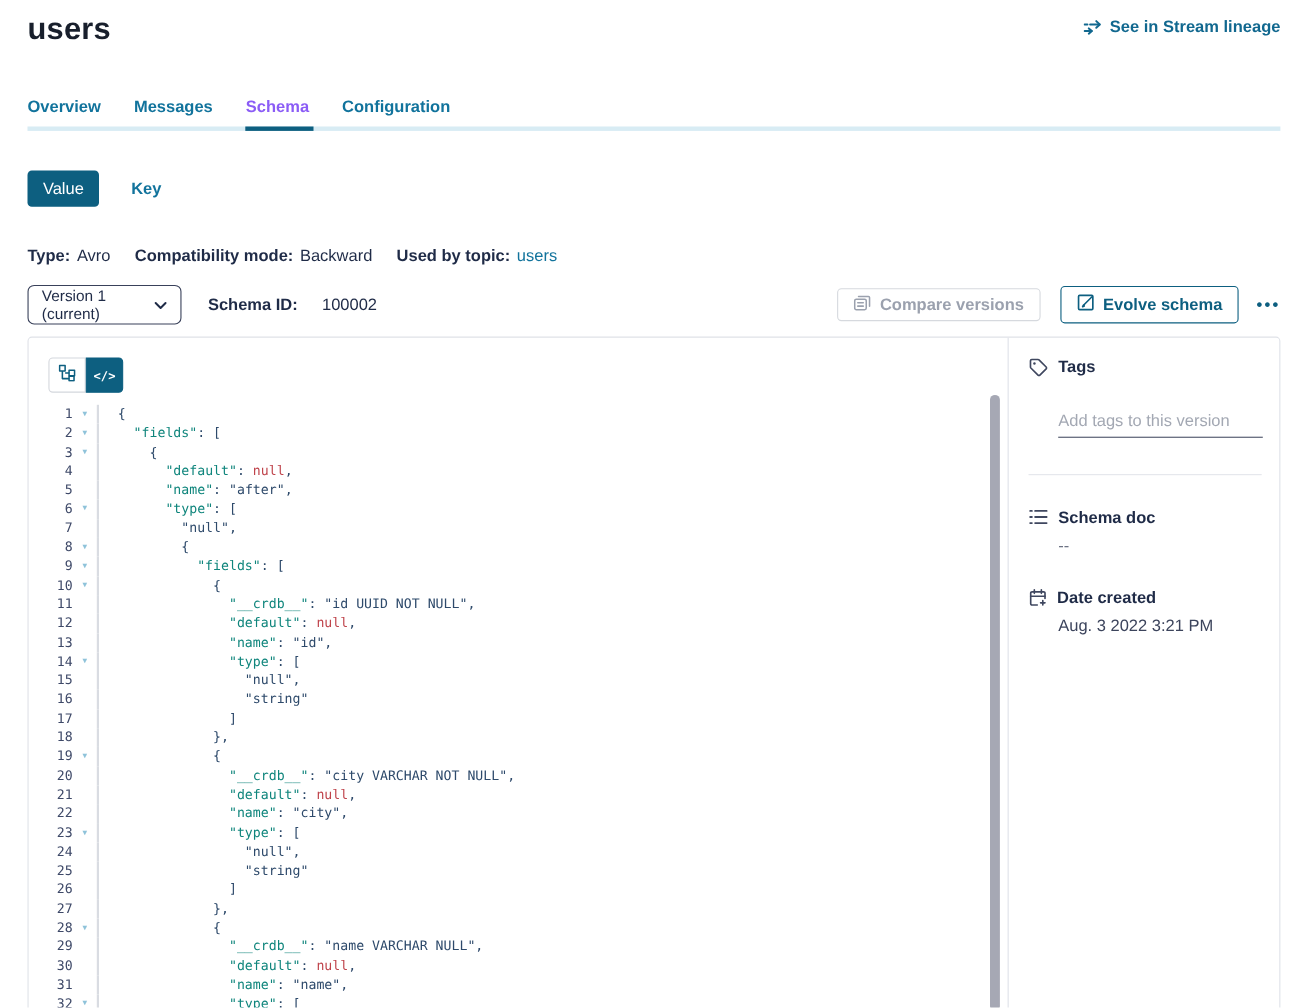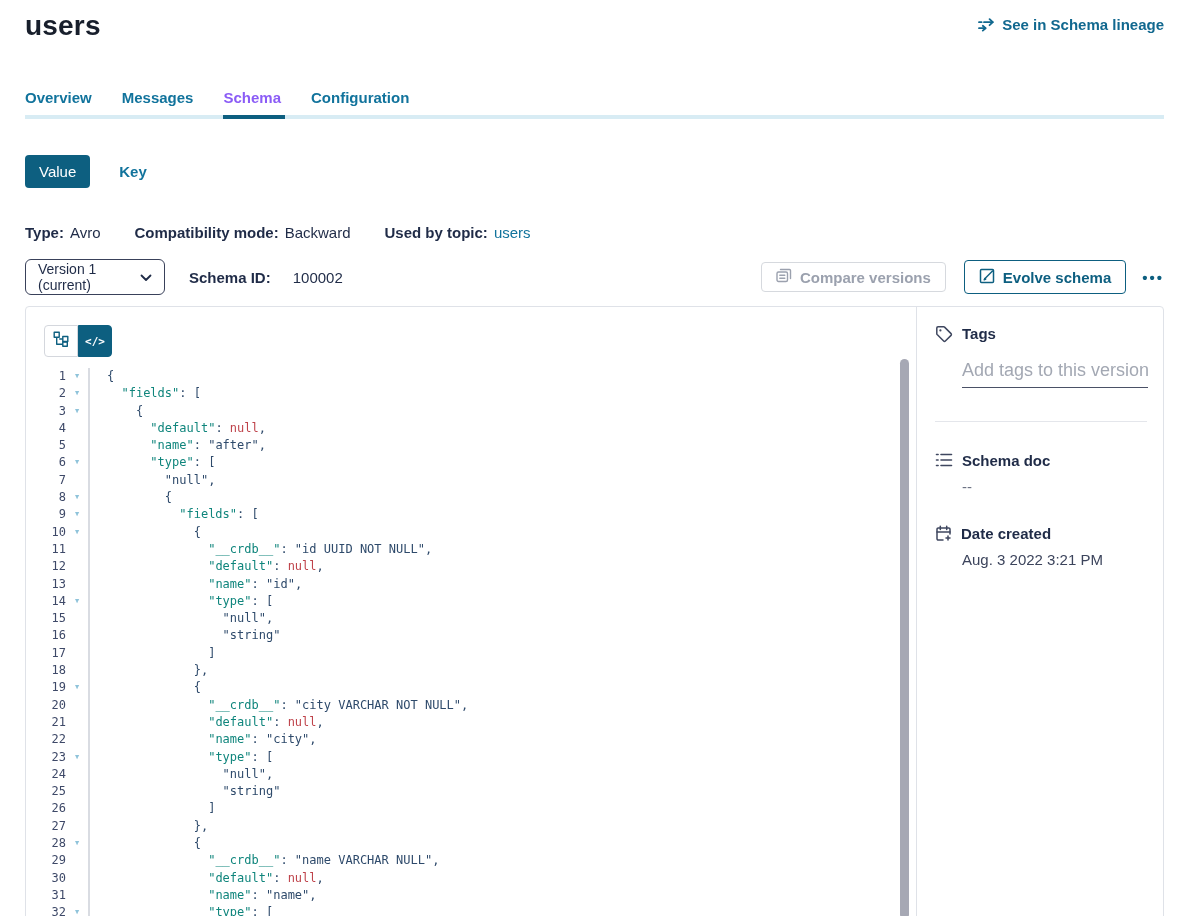--- a/index.html
+++ b/index.html
@@ -22,21 +22,21 @@
     background:#0d5f80; z-index:2; }
   .tabtrack { height:4px; background:#d8ecf4; position:relative; }
 
   
   .vk { display:flex; align-items:center; margin-top:36px; gap:29px; }
   .btn-value { background:#0d5f80; color:#fff; font-size:15px; padding:8px 14px; border-radius:4px;
     border:none; cursor:pointer; font-family:inherit; }
   .link-key { color:#11739c; font-size:15px; font-weight:600; cursor:pointer; }
 
   
-  .meta { display:flex; gap:34px; margin-top:36px; font-size:15px; align-items:center; }
+  .meta { display:flex; gap:22px; margin-top:36px; font-size:15px; align-items:center; }
   .meta b { font-weight:700; }
   .meta .grp { display:flex; gap:6px; }
   .lnk { color:#11739c; cursor:pointer; }
 
   
   .controls { display:flex; align-items:center; margin-top:18px; }
   .combo { width:140px; height:36px; border:1px solid #39415a; border-radius:6px; display:flex;
     align-items:center; justify-content:space-between; padding:0 12px; font-size:14px; cursor:pointer;
     background:#fff; }
   .schemaid { margin-left:24px; font-size:15px; display:flex; gap:22px; }
@@ -68,22 +68,22 @@
   .tk-s { color:#2e4a6b; }
   .tk-x { color:#bf434b; }
   .tk-p { color:#2e4a6b; }
   .scroll-thumb { position:absolute; right:7px; top:52px; width:9px; height:560px; border-radius:5px;
     background:#a6a8b4; cursor:pointer; }
 
   
   .sidecol { width:246px; flex:none; padding:18px 16px 0 18px; }
   .sec-h { display:flex; align-items:flex-start; gap:9px; font-size:15px; font-weight:700; color:#1f2b47; }
   .sec-h svg { flex:none; display:block; }
-  .tags-input { margin:15px 0 0 27px; width:186px; border:none; border-bottom:1.5px solid #4a5166;
-    font-size:18px; padding:2px 0 6px 0; color:#4d7c0f; outline:none; font-family:inherit; }
+  .tags-input { margin:29px 0 0 27px; width:186px; border:none; border-bottom:1.5px solid #4a5166;
+    font-size:15px; padding:2px 0 6px 0; color:#4d7c0f; outline:none; font-family:inherit; }
   .tags-input::placeholder { color:#a3a8b3; }
   .divider { border-top:1px solid #e4e6eb; margin-top:33px; }
   .sec { margin-top:30px; }
   .sec-val { margin:9px 0 0 27px; font-size:15px; color:#6d7384; }
   .sec-val.dark { color:#3c445c; }
 </style>
 </head>
 <body>
 
 <div class="page">
@@ -93,21 +93,21 @@
     <div class="lineage">
       <span>
         <svg width="17" height="14" viewBox="0 0 17 14" fill="none" stroke="#11688f" stroke-width="1.8" stroke-linecap="round" stroke-linejoin="round">
           <path d="M1 4.2h2.6"></path>
             <path d="M6 4.2h8.6"></path>
             <path d="M11.6 1.2l3.2 3-3.2 3"></path>
           <path d="M1 10.2h6.4"></path>
             <path d="M4.8 7.8l2.8 2.4-2.8 2.4"></path>
         </svg>
       </span>
-      <span>See in Schema lineage</span>
+      <span>See in Stream lineage</span>
     </div>
   </div>
 
   <div class="tabs">
     <div class="tab">Overview</div>
     <div class="tab">Messages</div>
     <div class="tab active">Schema</div>
     <div class="tab">Configuration</div>
   </div>
   <div class="tabtrack"></div>

